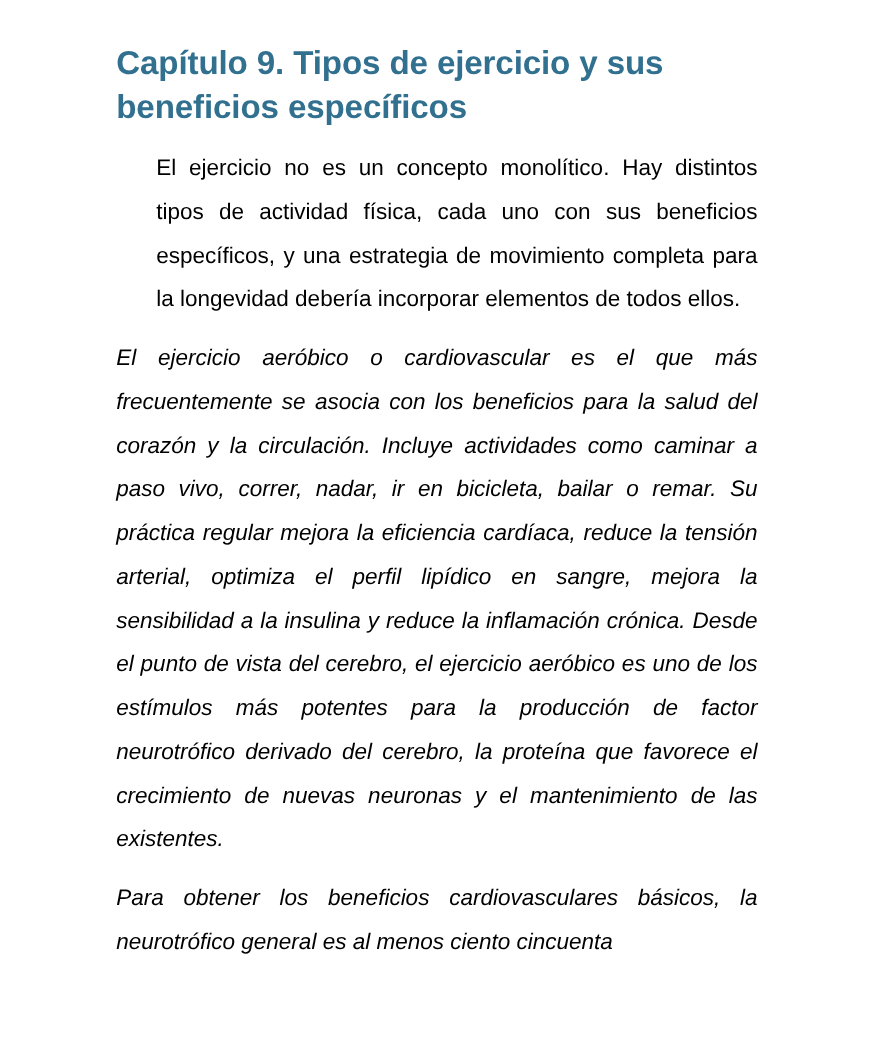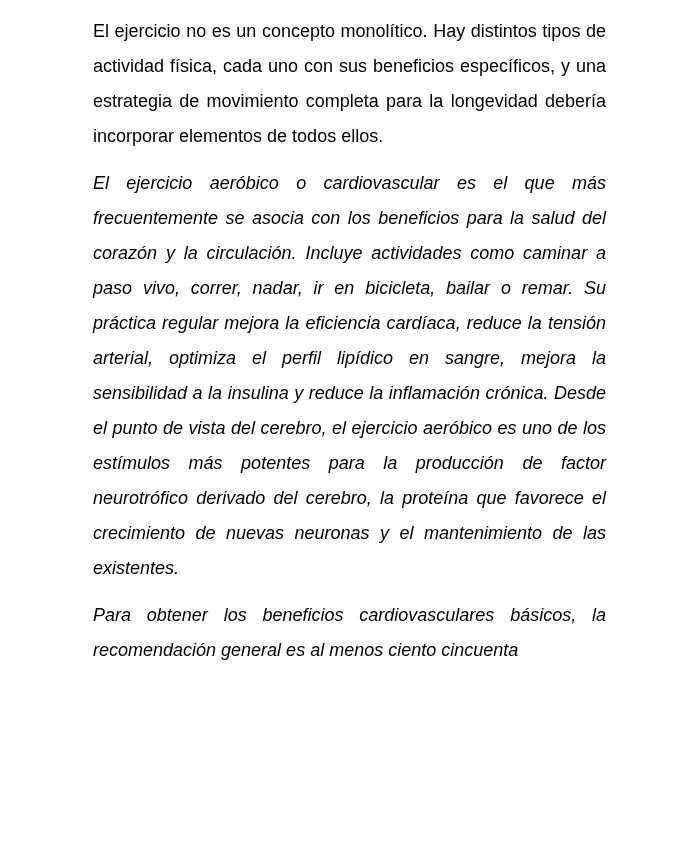--- a/index.html
+++ b/index.html
@@ -45,33 +45,35 @@
     font-size: 18px;
     line-height: 35px;
     text-align: justify;
     text-justify: inter-word;
     margin: 0;
     padding: 0;
     hyphens: none;
   }
   .body-par.first-par {
     margin-top: 14px;
+    margin-left: 32px;
   }
   .body-par + .body-par {
     margin-top: 12px;
     font-style: italic;
   }
 </style>
 </head>
 <body>
 
 <div class="page">
   <div class="content">
 
+    <h1 class="chapter-heading">Capítulo 9. Tipos de ejercicio y sus beneficios específicos</h1>
 
     <p class="body-par first-par">El ejercicio no es un concepto monolítico. Hay distintos tipos de actividad física, cada uno con sus beneficios específicos, y una estrategia de movimiento completa para la longevidad debería incorporar elementos de todos ellos.</p>
 
     <p class="body-par">El ejercicio aeróbico o cardiovascular es el que más frecuentemente se asocia con los beneficios para la salud del corazón y la circulación. Incluye actividades como caminar a paso vivo, correr, nadar, ir en bicicleta, bailar o remar. Su práctica regular mejora la eficiencia cardíaca, reduce la tensión arterial, optimiza el perfil lipídico en sangre, mejora la sensibilidad a la insulina y reduce la inflamación crónica. Desde el punto de vista del cerebro, el ejercicio aeróbico es uno de los estímulos más potentes para la producción de factor neurotrófico derivado del cerebro, la proteína que favorece el crecimiento de nuevas neuronas y el mantenimiento de las existentes.</p>
 
-    <p class="body-par">Para obtener los beneficios cardiovasculares básicos, la recomendación general es al menos ciento cincuenta</p>
+    <p class="body-par">Para obtener los beneficios cardiovasculares básicos, la neurotrófico general es al menos ciento cincuenta</p>
 
   </div>
 </div>
 
 </body></html>

